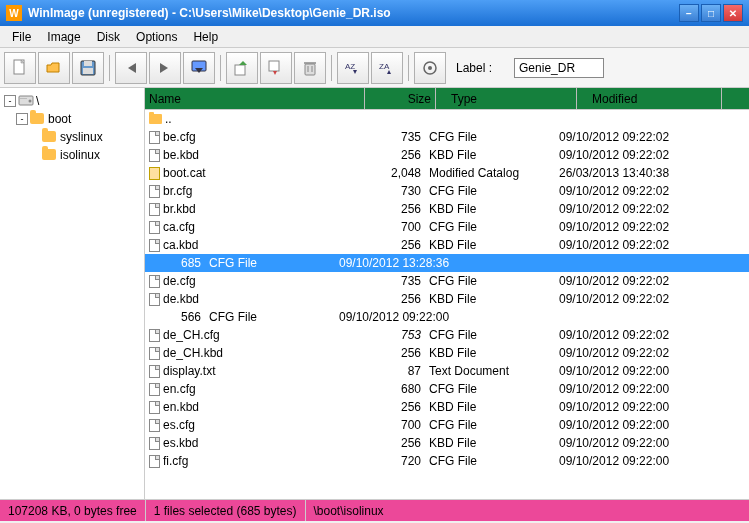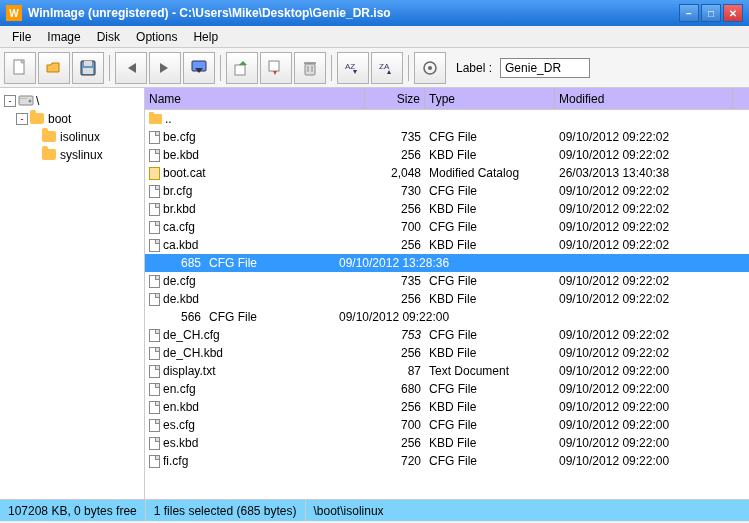--- a/index.html
+++ b/index.html
@@ -76,21 +76,21 @@
       cursor: pointer;
       font-size: 14px;
     }
     .toolbar-separator {
       width: 1px; height: 26px;
       background: #b0b0b0;
       margin: 0 3px;
     }
     .label-area {
       margin-left: 8px;
-      display: flex; align-items: center; gap: 8px;
+      display: flex; align-items: center; gap: 22px;
     }
     .label-text { font-size: 12px; }
     .label-input {
       border: 1px solid #888;
       padding: 2px 4px;
       font-size: 12px;
       width: 90px;
       background: white;
     }
 
@@ -155,25 +155,26 @@
     
     #file-panel {
       flex: 1;
       background: white;
       overflow: hidden;
       display: flex;
       flex-direction: column;
     }
     #file-header {
       display: flex;
-      background: #c4b5fd;
+      background: #15803d;
       border-bottom: 1px solid #ccc;
       height: 22px;
       align-items: flex-end;
       flex-shrink: 0;
+      gap: 11px;
     }
     .file-col-header {
       display: flex; align-items: center;
       height: 100%;
       padding: 0 4px;
       border-right: 1px solid #bbb;
       font-weight: normal;
       font-size: 12px;
       cursor: pointer;
       user-select: none;
@@ -241,21 +242,21 @@
       width: 11px; height: 13px;
       background: #ffe0a0;
       border: 1px solid #c0a000;
       position: relative;
       flex-shrink: 0;
     }
 
     
     #status-bar {
       height: 22px;
-      background: #7dd3fc;
+      background: #ec4899;
       border-top: 1px solid #ccc;
       display: flex;
       align-items: center;
       font-size: 12px;
     }
     .status-section {
       padding: 0 8px;
       height: 100%;
       display: flex;
       align-items: center;
@@ -390,29 +391,29 @@
         <div class="folder-icon-yellow"></div>
       </div>
       <span>boot</span>
     </div>
 
     <div class="tree-item indent3">
       <span style="width:14px; display:inline-block;"></span>
       <div class="tree-icon">
         <div class="folder-icon-yellow"></div>
       </div>
-      <span>isolinux</span>
+      <span>syslinux</span>
     </div>
 
     <div class="tree-item indent3">
       <span style="width:14px; display:inline-block;"></span>
       <div class="tree-icon">
         <div class="folder-icon-yellow"></div>
       </div>
-      <span>syslinux</span>
+      <span>isolinux</span>
     </div>
   </div>
 
   <div id="file-panel">
 
     <div id="file-header">
       <div class="file-col-header col-name">Name</div>
       <div class="file-col-header col-size" style="width:60px; justify-content:flex-end;">Size</div>
       <div class="file-col-header col-type">Type</div>
       <div class="file-col-header col-modified">Modified</div>

